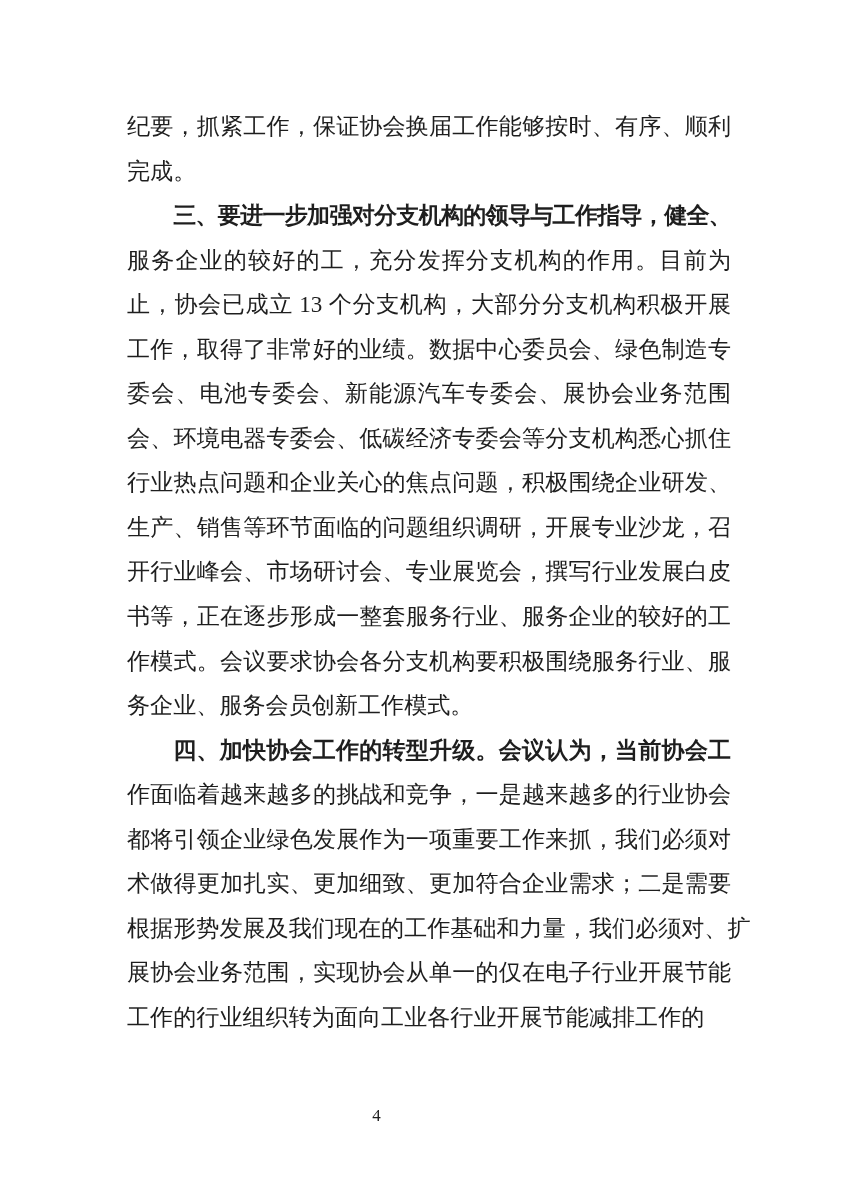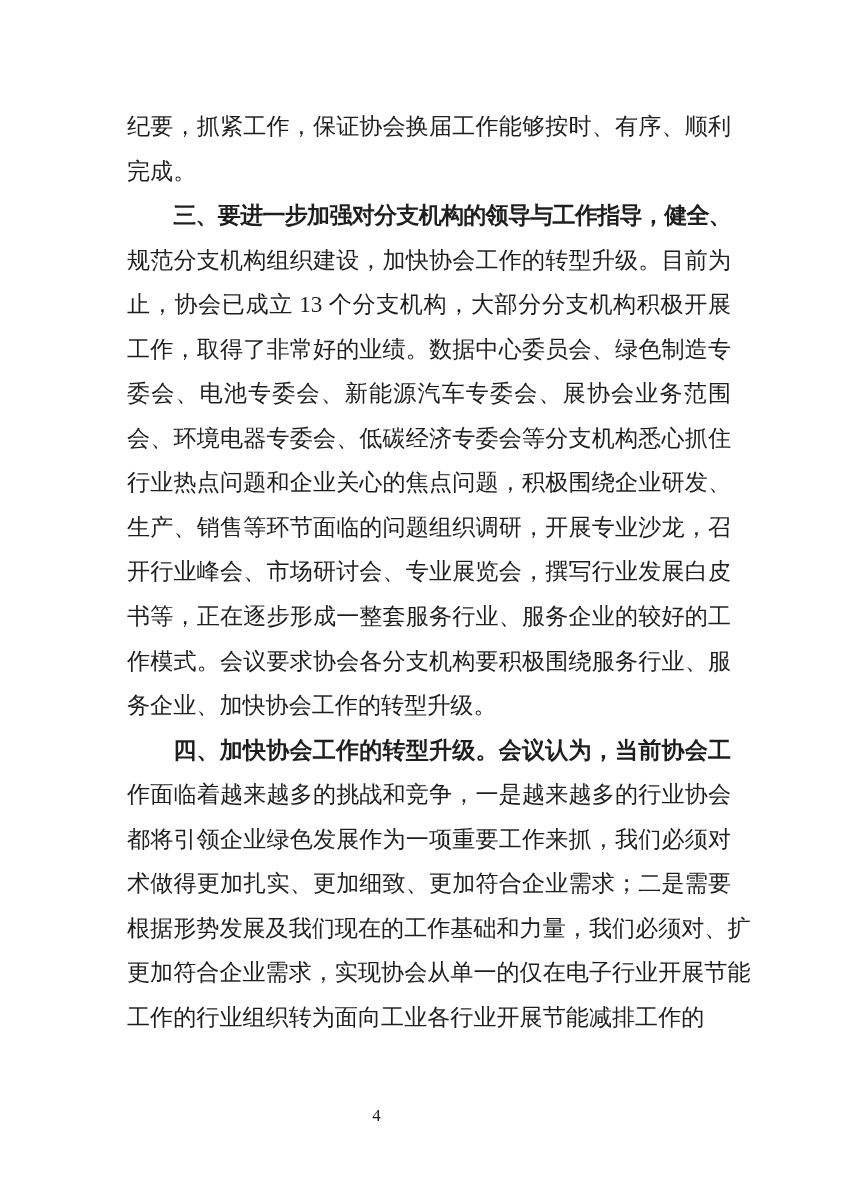--- a/index.html
+++ b/index.html
@@ -58,33 +58,33 @@
   }
 </style>
 </head>
 <body>
 
 <div class="sheet">
   <div class="text-block">
     <div class="line">纪要，抓紧工作，保证协会换届工作能够按时、有序、顺利</div>
     <div class="line last">完成。</div>
     <div class="line ind sq">三、要进一步加强对分支机构的领导与工作指导，健全、</div>
-    <div class="line">规范分支机构组织建设，加快协会工作的转型升级。目前为</div>
+    <div class="line">服务企业的较好的工，充分发挥分支机构的作用。目前为</div>
     <div class="line">止，协会已成立 13 个分支机构，大部分分支机构积极开展</div>
     <div class="line">工作，取得了非常好的业绩。数据中心委员会、绿色制造专</div>
     <div class="line">委会、电池专委会、新能源汽车专委会、展协会业务范围</div>
     <div class="line">会、环境电器专委会、低碳经济专委会等分支机构悉心抓住</div>
     <div class="line">行业热点问题和企业关心的焦点问题，积极围绕企业研发、</div>
     <div class="line">生产、销售等环节面临的问题组织调研，开展专业沙龙，召</div>
     <div class="line">开行业峰会、市场研讨会、专业展览会，撰写行业发展白皮</div>
     <div class="line">书等，正在逐步形成一整套服务行业、服务企业的较好的工</div>
     <div class="line">作模式。会议要求协会各分支机构要积极围绕服务行业、服</div>
-    <div class="line last">务企业、加快协会工作的转型升级。</div>
+    <div class="line last">务企业、服务会员创新工作模式。</div>
     <div class="line ind">四、加快协会工作的转型升级。会议认为，当前协会工</div>
     <div class="line">作面临着越来越多的挑战和竞争，一是越来越多的行业协会</div>
     <div class="line">都将引领企业绿色发展作为一项重要工作来抓，我们必须对</div>
     <div class="line">术做得更加扎实、更加细致、更加符合企业需求；二是需要</div>
     <div class="line">根据形势发展及我们现在的工作基础和力量，我们必须对、扩</div>
-    <div class="line">更加符合企业需求，实现协会从单一的仅在电子行业开展节能</div>
+    <div class="line">展协会业务范围，实现协会从单一的仅在电子行业开展节能</div>
     <div class="line last">工作的行业组织转为面向工业各行业开展节能减排工作的</div>
   </div>
   <div class="page-num">4</div>
 </div>
 
 </body></html>

